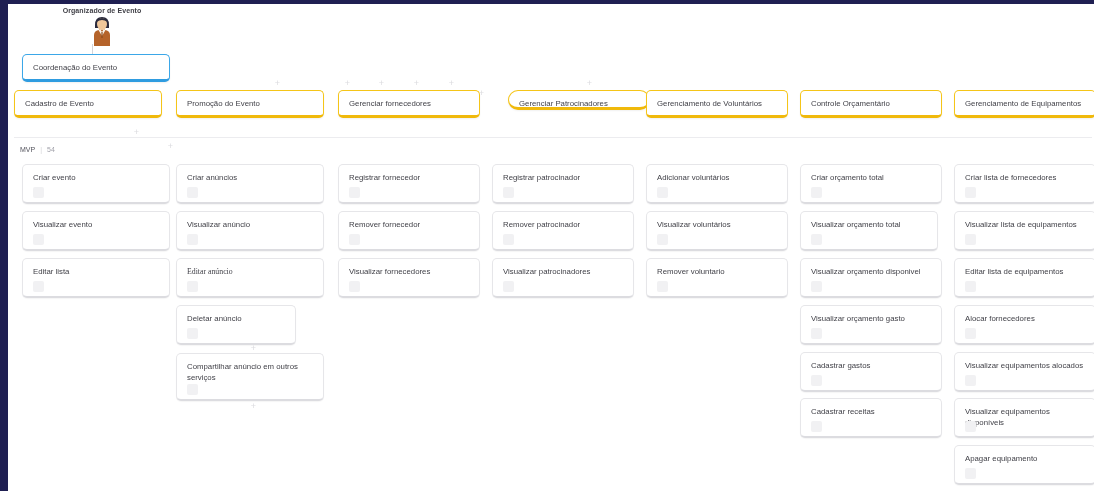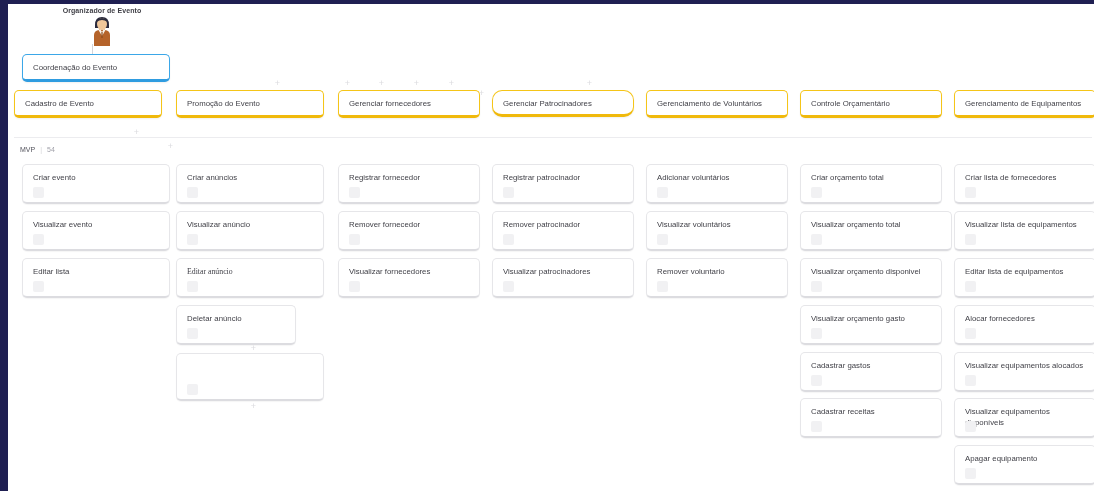--- a/index.html
+++ b/index.html
@@ -122,21 +122,21 @@
 
     <div class="card card-yellow" style="left:6px; top:86px; width:148px; height:28px;">
       <div class="card-title">Cadastro de Evento</div>
     </div>
     <div class="card card-yellow" style="left:168px; top:86px; width:148px; height:28px;">
       <div class="card-title">Promoção do Evento</div>
     </div>
     <div class="card card-yellow" style="left:330px; top:86px; width:142px; height:28px;">
       <div class="card-title">Gerenciar fornecedores</div>
     </div>
-    <div class="card card-yellow" style="left:484px; top:86px; width:142px; height:27px;border-radius:10px;">
+    <div class="card card-yellow" style="left:500px; top:86px; width:142px; height:20px;border-radius:10px;">
       <div class="card-title">Gerenciar Patrocinadores</div>
     </div>
     <div class="card card-yellow" style="left:638px; top:86px; width:142px; height:28px;">
       <div class="card-title">Gerenciamento de Voluntários</div>
     </div>
     <div class="card card-yellow" style="left:792px; top:86px; width:142px; height:28px;">
       <div class="card-title">Controle Orçamentário</div>
     </div>
     <div class="card card-yellow" style="left:946px; top:86px; width:142px; height:28px;">
       <div class="card-title">Gerenciamento de Equipamentos</div>
@@ -173,20 +173,21 @@
     <div class="card card-plain" style="left:168px; top:254px; width:148px; height:40px;font-family:Liberation Serif, serif;">
       <div class="card-title">Editar anúncio</div>
       <div class="card-chip" style="top:22px;"></div>
     </div>
     <div class="card card-plain" style="left:168px; top:301px; width:120px; height:40px;">
       <div class="card-title">Deletar anúncio</div>
       <div class="card-chip" style="top:22px;"></div>
     </div>
     <div class="plus" style="left:242px; top:341px;"></div>
     <div class="card card-plain" style="left:168px; top:349px; width:148px; height:48px;">
+      <div class="card-title">Compartilhar anúncio em outros serviços</div>
       <div class="card-chip" style="top:30px;"></div>
     </div>
     <div class="plus" style="left:242px; top:399px;"></div>
 
     <div class="card card-plain" style="left:330px; top:160px; width:142px; height:40px;">
       <div class="card-title">Registrar fornecedor</div>
       <div class="card-chip" style="top:22px;"></div>
     </div>
     <div class="card card-plain" style="left:330px; top:207px; width:142px; height:40px;">
       <div class="card-title">Remover fornecedor</div>
@@ -220,21 +221,21 @@
     </div>
     <div class="card card-plain" style="left:638px; top:254px; width:142px; height:40px;">
       <div class="card-title">Remover voluntario</div>
       <div class="card-chip" style="top:22px;"></div>
     </div>
 
     <div class="card card-plain" style="left:792px; top:160px; width:142px; height:40px;">
       <div class="card-title">Criar orçamento total</div>
       <div class="card-chip" style="top:22px;"></div>
     </div>
-    <div class="card card-plain" style="left:792px; top:207px; width:152px; height:40px;">
+    <div class="card card-plain" style="left:792px; top:207px; width:138px; height:40px;">
       <div class="card-title">Visualizar orçamento total</div>
       <div class="card-chip" style="top:22px;"></div>
     </div>
     <div class="card card-plain" style="left:792px; top:254px; width:142px; height:40px;">
       <div class="card-title">Visualizar orçamento disponivel</div>
       <div class="card-chip" style="top:22px;"></div>
     </div>
     <div class="card card-plain" style="left:792px; top:301px; width:142px; height:40px;">
       <div class="card-title">Visualizar orçamento gasto</div>
       <div class="card-chip" style="top:22px;"></div>

